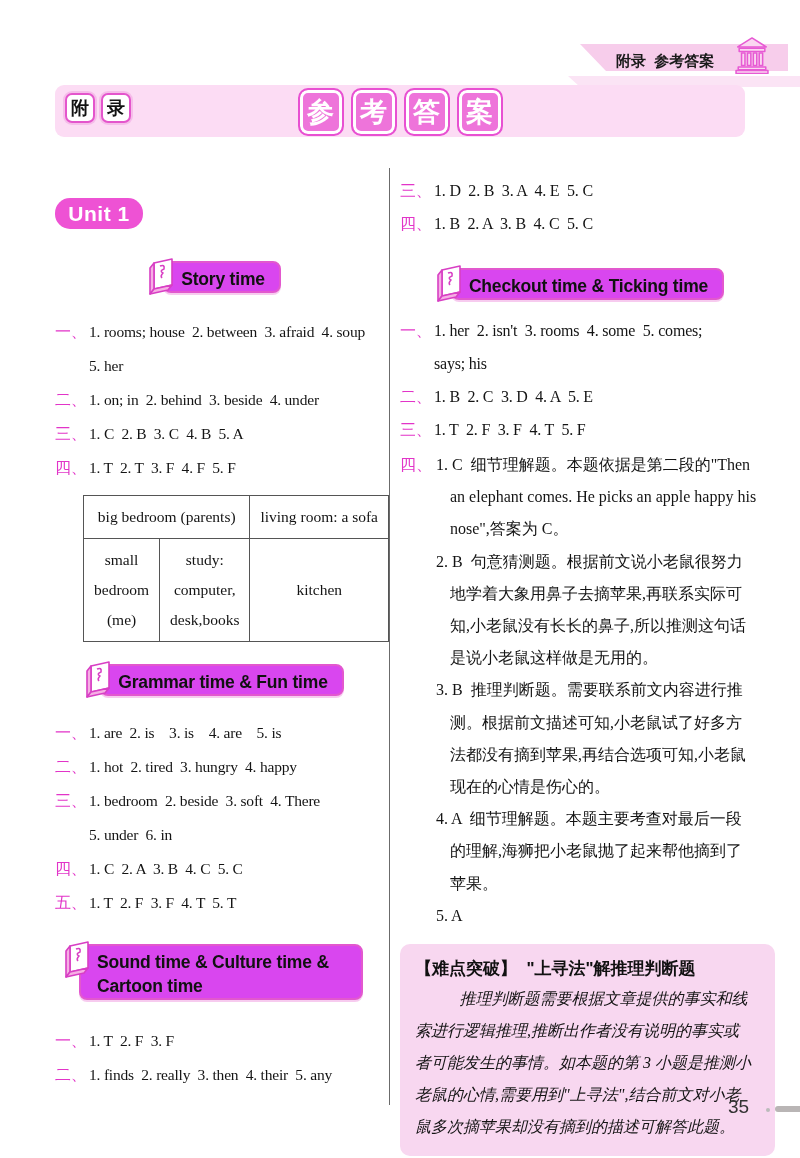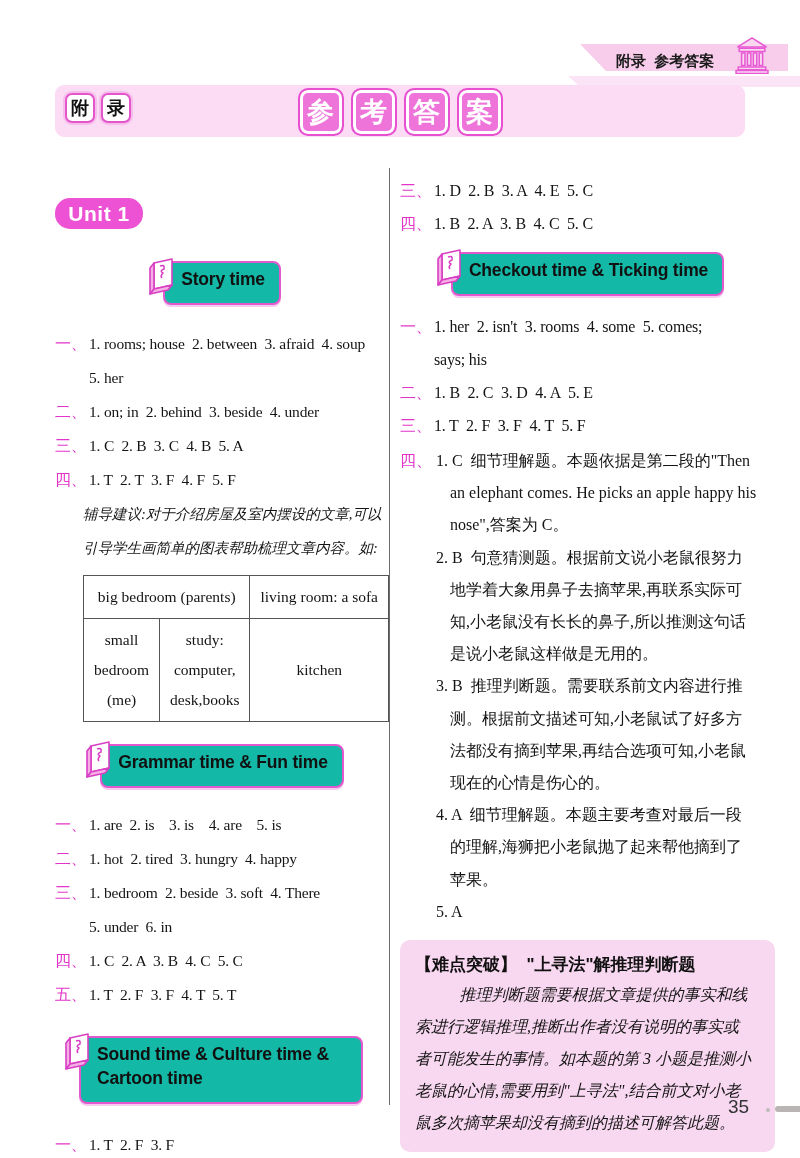--- a/index.html
+++ b/index.html
@@ -37,22 +37,22 @@
   .divider{position:absolute;left:334px;top:8px;width:1px;height:937px;background:#6b6b6b;}
 
   
   .unit-badge{margin-top:38px;width:88px;height:31px;background:#ee52d4;border-radius:15px;
     display:flex;align-items:center;justify-content:center;color:#fff;font-weight:bold;
     font-size:21px;font-family:"Liberation Sans","DejaVu Sans",sans-serif;letter-spacing:.5px;}
 
   
   .sec-wrap{position:relative;display:flex;justify-content:center;}
   .sec-wrap.left-align{justify-content:flex-start;margin-left:24px;}
-  .sec-box{position:relative;background:#14b8a6;border:2px solid #e258ce;border-radius:8px;
-    padding:4px 14px 12px 16px;box-shadow:0 2px 0 rgba(238,140,220,.45);}
+  .sec-box{position:relative;background:#d946ef;border:2px solid #e258ce;border-radius:8px;
+    padding:4px 14px 0 16px;box-shadow:0 2px 0 rgba(238,140,220,.45);}
   .sec-title{font-family:"Liberation Sans","DejaVu Sans",sans-serif;font-weight:bold;
     font-size:17.5px;color:#111;letter-spacing:-.2px;line-height:24px;}
   .book-icon{position:absolute;left:-18px;top:-6px;width:30px;height:38px;}
 
   
   .ans{position:relative;padding-left:34px;line-height:34px;font-size:15.5px;color:#141414;
     white-space:pre;letter-spacing:-.2px;}
   .ans .m{position:absolute;left:0;top:0;color:#e234c8;font-size:16px;}
   .col-right .ans{font-size:16px;line-height:33px;}
 
@@ -141,24 +141,20 @@
       </div>
 
       <div style="margin-top:22px;">
         <div class="ans"><span class="m">一、</span><span>1. rooms; house  2. between  3. afraid  4. soup</span></div>
         <div class="ans"><span class="m"></span><span>5. her</span></div>
         <div class="ans"><span class="m">二、</span><span>1. on; in  2. behind  3. beside  4. under</span></div>
         <div class="ans"><span class="m">三、</span><span>1. C  2. B  3. C  4. B  5. A</span></div>
         <div class="ans"><span class="m">四、</span><span>1. T  2. T  3. F  4. F  5. F</span></div>
       </div>
 
-      <div class="kai">
-        <div class="tip-line">辅导建议:对于介绍房屋及室内摆设的文章,可以</div>
-        <div class="tip-line">引导学生画简单的图表帮助梳理文章内容。如:</div>
-      </div>
 
       <table class="tbl">
         <tbody>
             <tr>
           <td colspan="2">big bedroom (parents)</td>
           <td>living room: a sofa</td>
         </tr>
         <tr>
           <td>small
 bedroom
@@ -216,21 +212,21 @@
 
     </div>
 
     <div class="col-right">
 
       <div style="margin-top:14px;">
         <div class="ans"><span class="m">三、</span><span>1. D  2. B  3. A  4. E  5. C</span></div>
         <div class="ans"><span class="m">四、</span><span>1. B  2. A  3. B  4. C  5. C</span></div>
       </div>
 
-      <div class="sec-wrap" style="margin-top:12px;">
+      <div class="sec-wrap" style="margin-top:28px;">
         <div class="sec-box">
           <svg class="book-icon" viewBox="0 0 30 38">
             <g stroke="#d83fc4" stroke-width="1.6" stroke-linejoin="round">
               <path d="M7,6 L25,2 L25,28 L7,32 Z" fill="#ffffff"></path>
               <path d="M7,6 L3,11 L3,37 L7,32 Z" fill="#f6aee4"></path>
               <path d="M3,37 L21,33 L25,28 L7,32 Z" fill="#f6aee4"></path>
               <path d="M13,9 Q18,7 17,12 Q12,14 16,16 Q13,19 15,21" fill="none"></path>
             </g>
           </svg>
           <span class="sec-title">Checkout time &amp; Ticking time</span>

